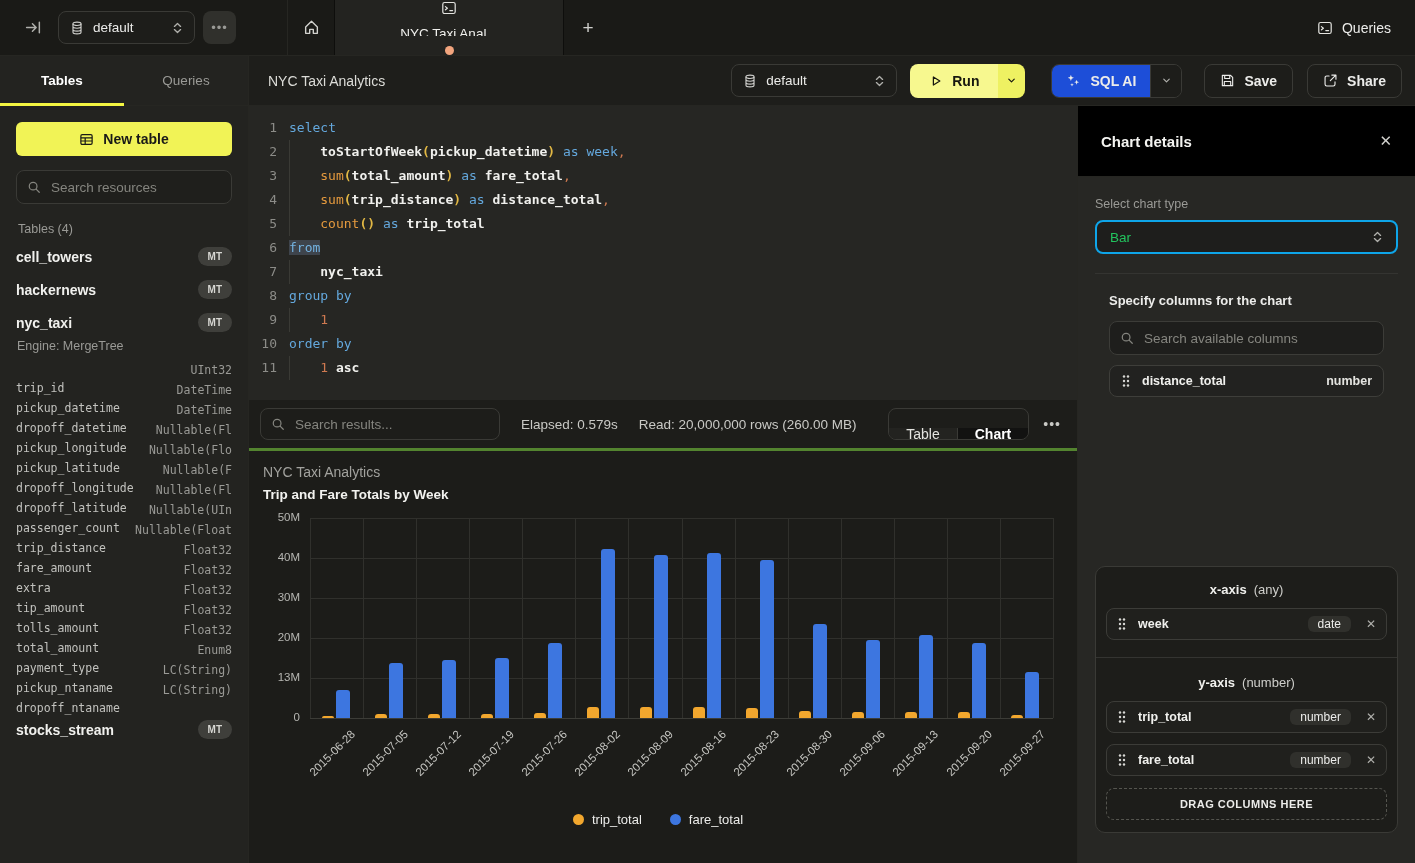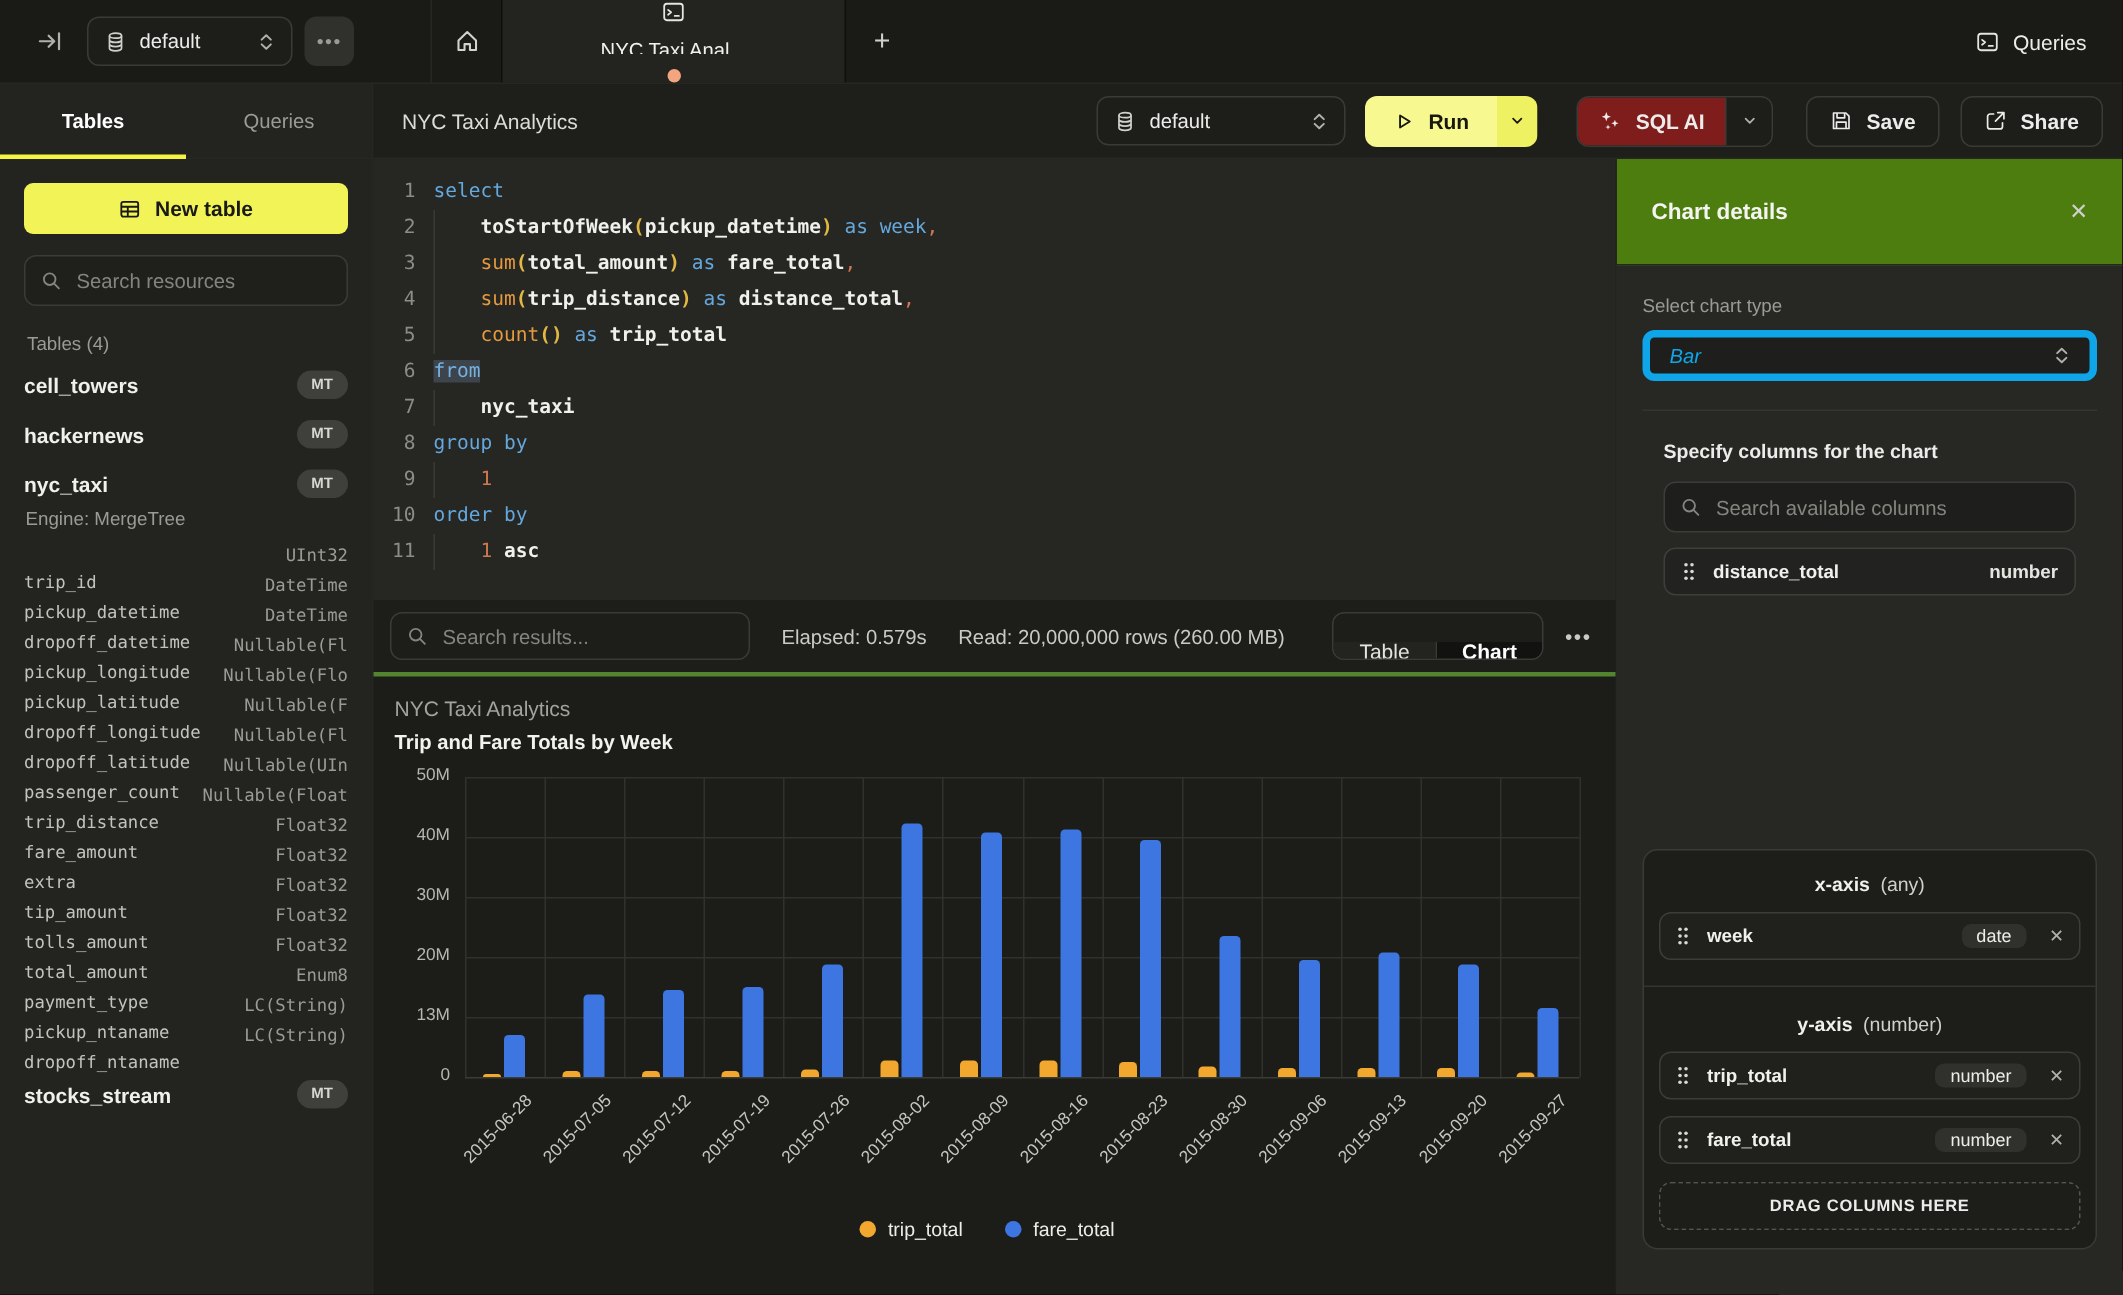--- a/index.html
+++ b/index.html
@@ -60,21 +60,21 @@
   .content{flex:1;display:flex;flex-direction:column;min-width:0;}
   .toolbar{height:49px;border-bottom:1px solid #262622;display:flex;align-items:center;padding:0 13px 0 19px;flex:none;background:#1e1e1b;}
   .toolbar-title{font-size:14px;color:#dcdcd8;}
   .toolbar-spacer{flex:1;}
   .toolbar .select-box{width:166px;box-sizing:border-box;}
   .run-btn{display:flex;height:34px;border-radius:8px;overflow:hidden;margin-left:13px;cursor:pointer;}
   .run-main{background:#f7f88f;color:#17170f;display:flex;align-items:center;gap:9px;padding:0 19px;
             font-size:14px;font-weight:bold;}
   .run-caret{width:27px;background:#eef162;display:flex;align-items:center;justify-content:center;}
   .split-btn{display:flex;height:34px;border:1px solid #3a3a36;border-radius:8px;overflow:hidden;margin-left:26px;cursor:pointer;box-sizing:border-box;}
-  .split-main{background:#7f1d1d;display:flex;align-items:center;gap:9px;padding:0 14px;font-size:14px;font-weight:bold;color:#ececea;}
+  .split-main{background:#1d4ed8;display:flex;align-items:center;gap:9px;padding:0 14px;font-size:14px;font-weight:bold;color:#ececea;}
   .split-caret{width:30px;background:#1d1d1a;border-left:1px solid #3a3a36;display:flex;align-items:center;justify-content:center;color:#b0b0ac;}
   .ghost-btn{height:34px;border:1px solid #3a3a36;border-radius:8px;background:#1d1d1a;display:flex;align-items:center;
              gap:9px;padding:0 15px;font-size:14px;font-weight:bold;color:#ececea;margin-left:22px;cursor:pointer;box-sizing:border-box;}
 
   .work-row{flex:1;display:flex;min-height:0;}
   .editor-col{width:828px;border-right:1px solid #262622;display:flex;flex-direction:column;flex:none;}
 
   
   .editor{height:294px;background:#262623;padding-top:10px;font-family:"DejaVu Sans Mono",monospace;
           font-size:13px;line-height:24px;flex:none;box-sizing:border-box;cursor:text;}
@@ -115,33 +115,33 @@
   .xlab-anchor{position:absolute;width:0;height:0;}
   .xlab{position:absolute;right:0;top:0;transform:rotate(-45deg);transform-origin:100% 0;
         white-space:nowrap;font-size:11.5px;color:#c6c6c2;}
   .legend{position:absolute;left:14px;right:24px;bottom:36px;display:flex;justify-content:center;gap:28px;}
   .legend-item{display:flex;align-items:center;gap:8px;cursor:pointer;}
   .legend-dot{width:11px;height:11px;border-radius:50%;}
   .legend-label{font-size:13px;color:#ececea;}
 
   
   .details-panel{width:337px;background:#272724;display:flex;flex-direction:column;flex:none;}
-  .dp-header{height:70px;background:#4d7c0f;border-bottom:1px solid #262622;display:flex;align-items:center;
+  .dp-header{height:70px;background:#000000;border-bottom:1px solid #262622;display:flex;align-items:center;
              justify-content:space-between;padding:0 23px;flex:none;}
   .dp-title{font-size:15px;font-weight:bold;color:#f4f4f1;}
   .dp-close{color:#d0d0cc;font-size:15px;cursor:pointer;}
   .dp-tabs{height:46px;background:#1e1e1b;border-bottom:1px solid #262622;display:flex;flex:none;}
   .dp-tab{flex:1;display:flex;align-items:center;justify-content:center;font-size:13.5px;color:#9a9a96;
           position:relative;cursor:pointer;}
   .dp-tab.active{color:#ffffff;font-weight:bold;background:#21211e;}
   .dp-tab.active::after{content:"";position:absolute;left:0;right:0;bottom:-1px;height:3px;background:#f3f542;}
   .dp-body{flex:1;display:flex;flex-direction:column;padding:20px 17px 30px;min-height:0;}
   .dp-label{font-size:12.5px;color:#9a9a96;margin-bottom:9px;}
-  .dp-select{height:34px;border:5px solid #0ea5e9;border-radius:8px;background:#1e1e1c;display:flex;
-             align-items:center;padding:0 13px;font-size:13.5px;color:#0ea5e9;cursor:pointer;box-sizing:border-box;font-style:italic;}
+  .dp-select{height:34px;border:2px solid #0ea5e9;border-radius:8px;background:#1e1e1c;display:flex;
+             align-items:center;padding:0 13px;font-size:13.5px;color:#22c55e;cursor:pointer;box-sizing:border-box;}
   .dp-select .grow{flex:1;}
   .dp-divider{border-top:1px solid #343431;margin:19px 0;}
   .dp-section{margin:0 14px;}
   .dp-section-title{font-size:13px;font-weight:bold;color:#ececea;margin-bottom:13px;}
   .dp-section .search-box{margin:0;background:#1e1e1c;border-color:#3c3c38;}
   .avail-item{margin-top:10px;height:32px;border:1px solid #3e3e3a;border-radius:8px;background:#222220;
               display:flex;align-items:center;gap:11px;padding:0 11px;box-sizing:border-box;}
   .item-name{font-size:12.5px;font-weight:bold;color:#f0f0ed;flex:1;}
   .item-type{font-size:12.5px;font-weight:bold;color:#e4e4e0;}
   .axes-box{margin-top:auto;border:1px solid #3a3a36;border-radius:10px;background:#1d1d1a;

